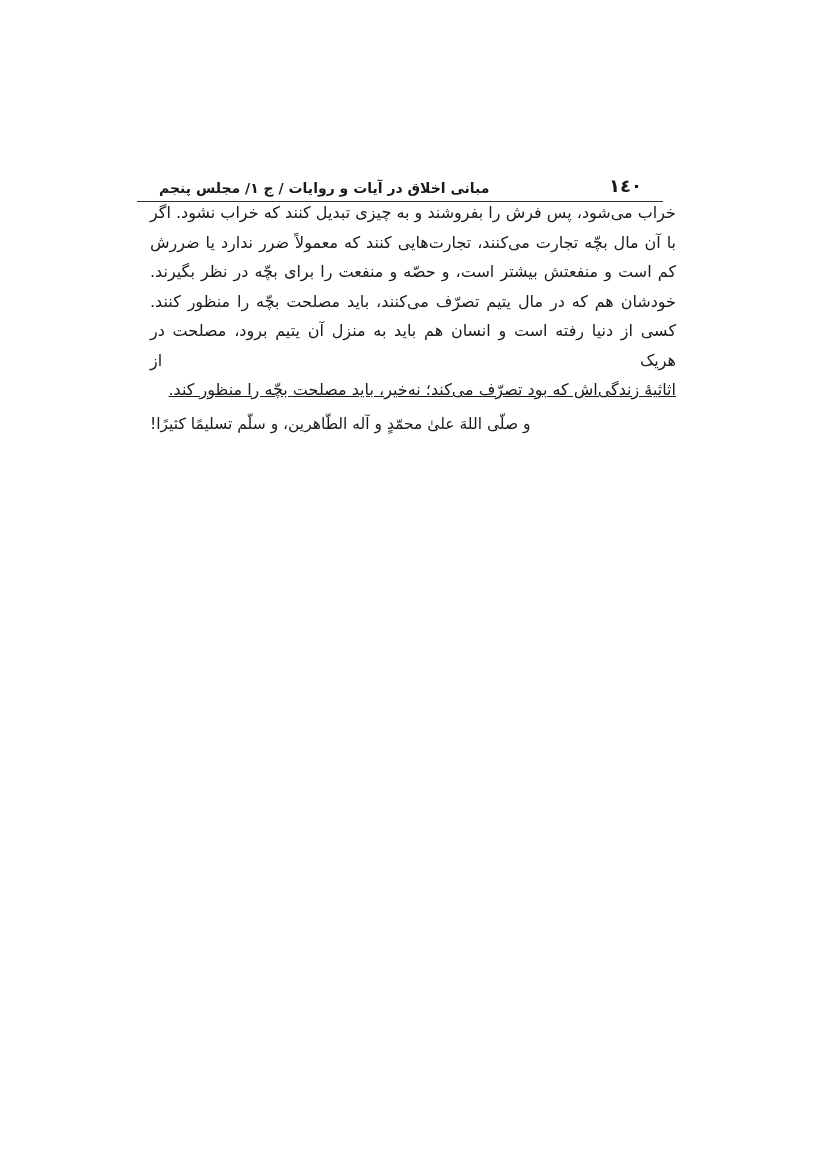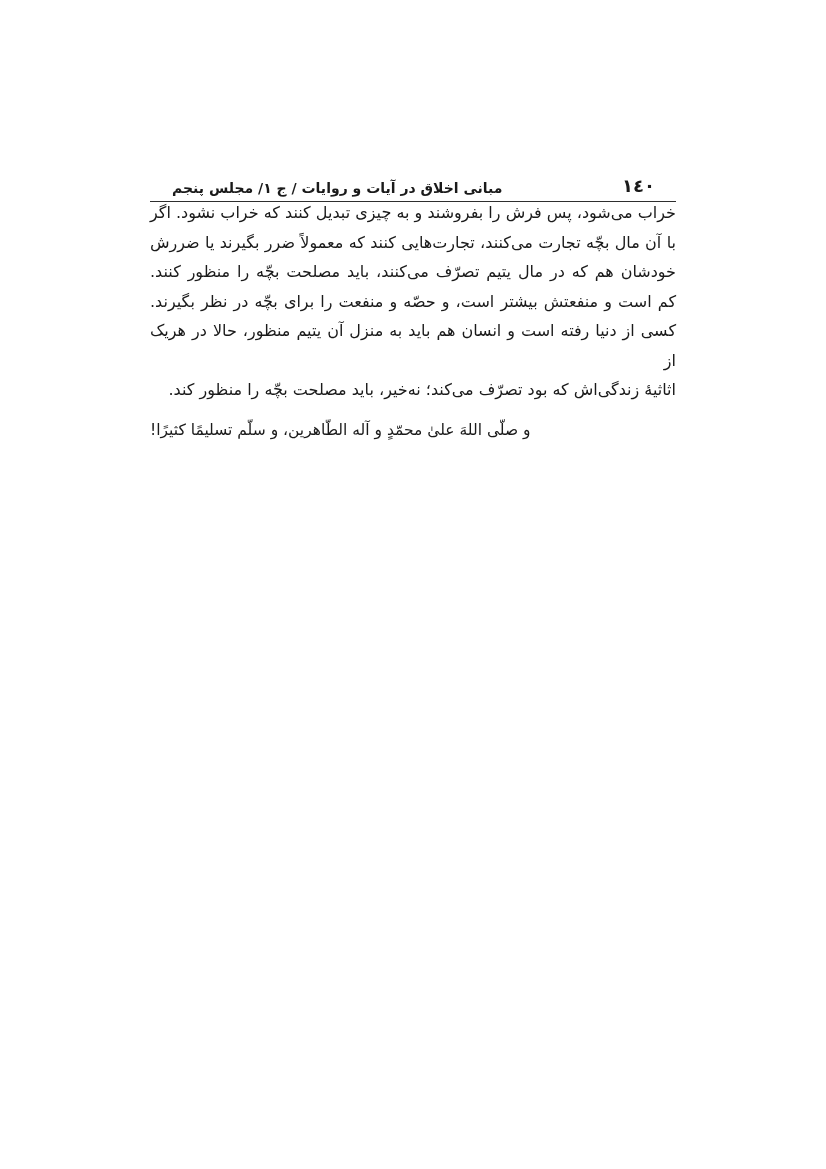--- a/index.html
+++ b/index.html
@@ -12,21 +12,21 @@
     width: 826px;
     height: 1169px;
     background: #ffffff;
     font-family: "DejaVu Sans", sans-serif;
     color: #1a1a1a;
     overflow: hidden;
   }
   .header {
     position: absolute;
     top: 162px;
-    left: 150px;
+    left: 137px;
     width: 526px;
     height: 39px;
     border-bottom: 1.5px solid #2e2e2e;
     direction: rtl;
     text-align: center;
   }
   .header-title {
     position: absolute;
     left: 22px;
     bottom: 5px;
@@ -51,40 +51,41 @@
     font-size: 16px;
     line-height: 29.5px;
   }
   .line {
     text-align: justify;
     text-align-last: justify;
   }
   .line.para-end {
     text-align: justify;
     text-align-last: auto; 
+    text-decoration: underline;
   }
   .prayer {
     text-align: left;
-    margin-top: 11px;
+    margin-top: 5px;
     font-size: 15.5px;
   }
 </style>
 </head>
 <body>
 
 <div class="page">
 
   <div class="header">
     <span class="header-title">مبانی اخلاق در آیات و روایات / ج ١/ مجلس پنجم</span>
     <span class="page-number">١٤٠</span>
   </div>
 
   <div class="body-text">
     <div class="line">خراب می‌شود، پس فرش را بفروشند و به چیزی تبدیل کنند که خراب نشود. اگر</div>
-    <div class="line">با آن مال بچّه تجارت می‌کنند، تجارت‌هایی کنند که معمولاً ضرر بگیرند یا ضررش</div>
+    <div class="line">با آن مال بچّه تجارت می‌کنند، تجارت‌هایی کنند که معمولاً ضرر ندارد یا ضررش</div>
+    <div class="line">کم است و منفعتش بیشتر است، و حصّه و منفعت را برای بچّه در نظر بگیرند.</div>
     <div class="line">خودشان هم که در مال یتیم تصرّف می‌کنند، باید مصلحت بچّه را منظور کنند.</div>
-    <div class="line">کم است و منفعتش بیشتر است، و حصّه و منفعت را برای بچّه در نظر بگیرند.</div>
-    <div class="line">کسی از دنیا رفته است و انسان هم باید به منزل آن یتیم منظور، حالا در هریک از</div>
+    <div class="line">کسی از دنیا رفته است و انسان هم باید به منزل آن یتیم برود، مصلحت در هریک از</div>
     <div class="line para-end">اثاثیهٔ زندگی‌اش که بود تصرّف می‌کند؛ نه‌خیر، باید مصلحت بچّه را منظور کند.</div>
     <div class="prayer">و صلّی اللهَ علیٰ محمّدٍ و آله الطّاهرین، و سلّم تسلیمًا کثیرًا!</div>
   </div>
 
 </div>
 
 </body></html>

